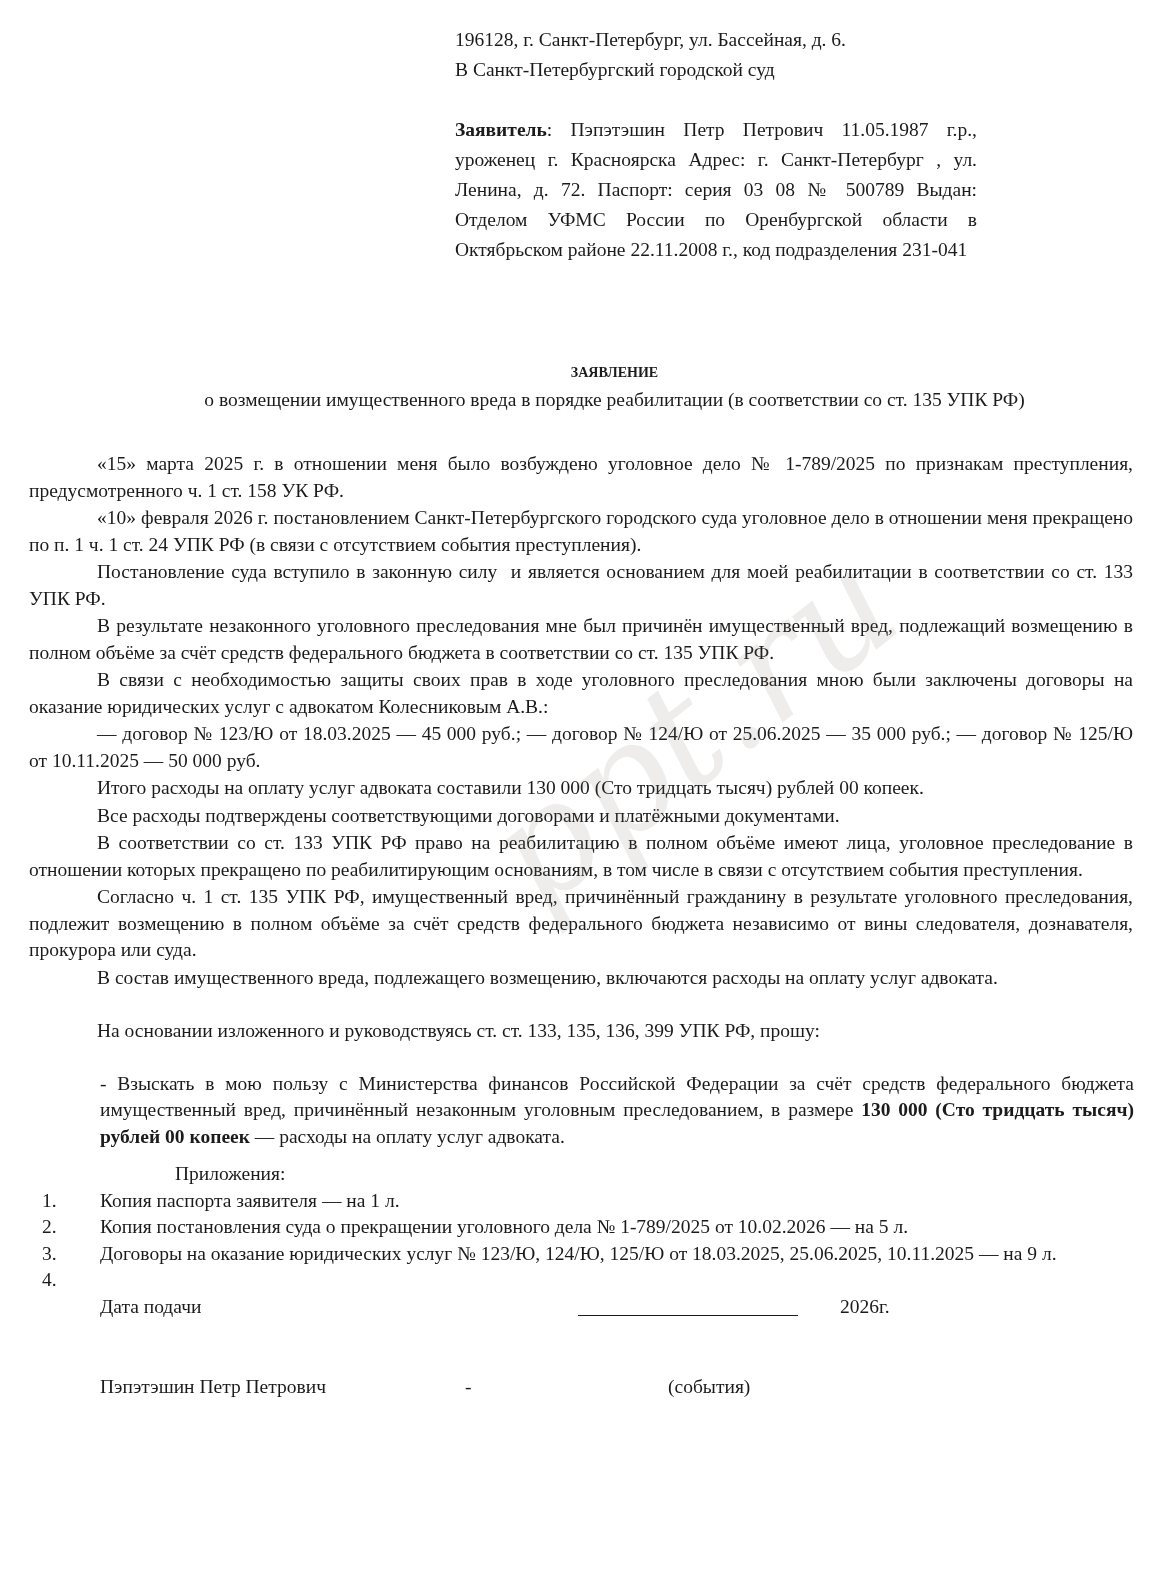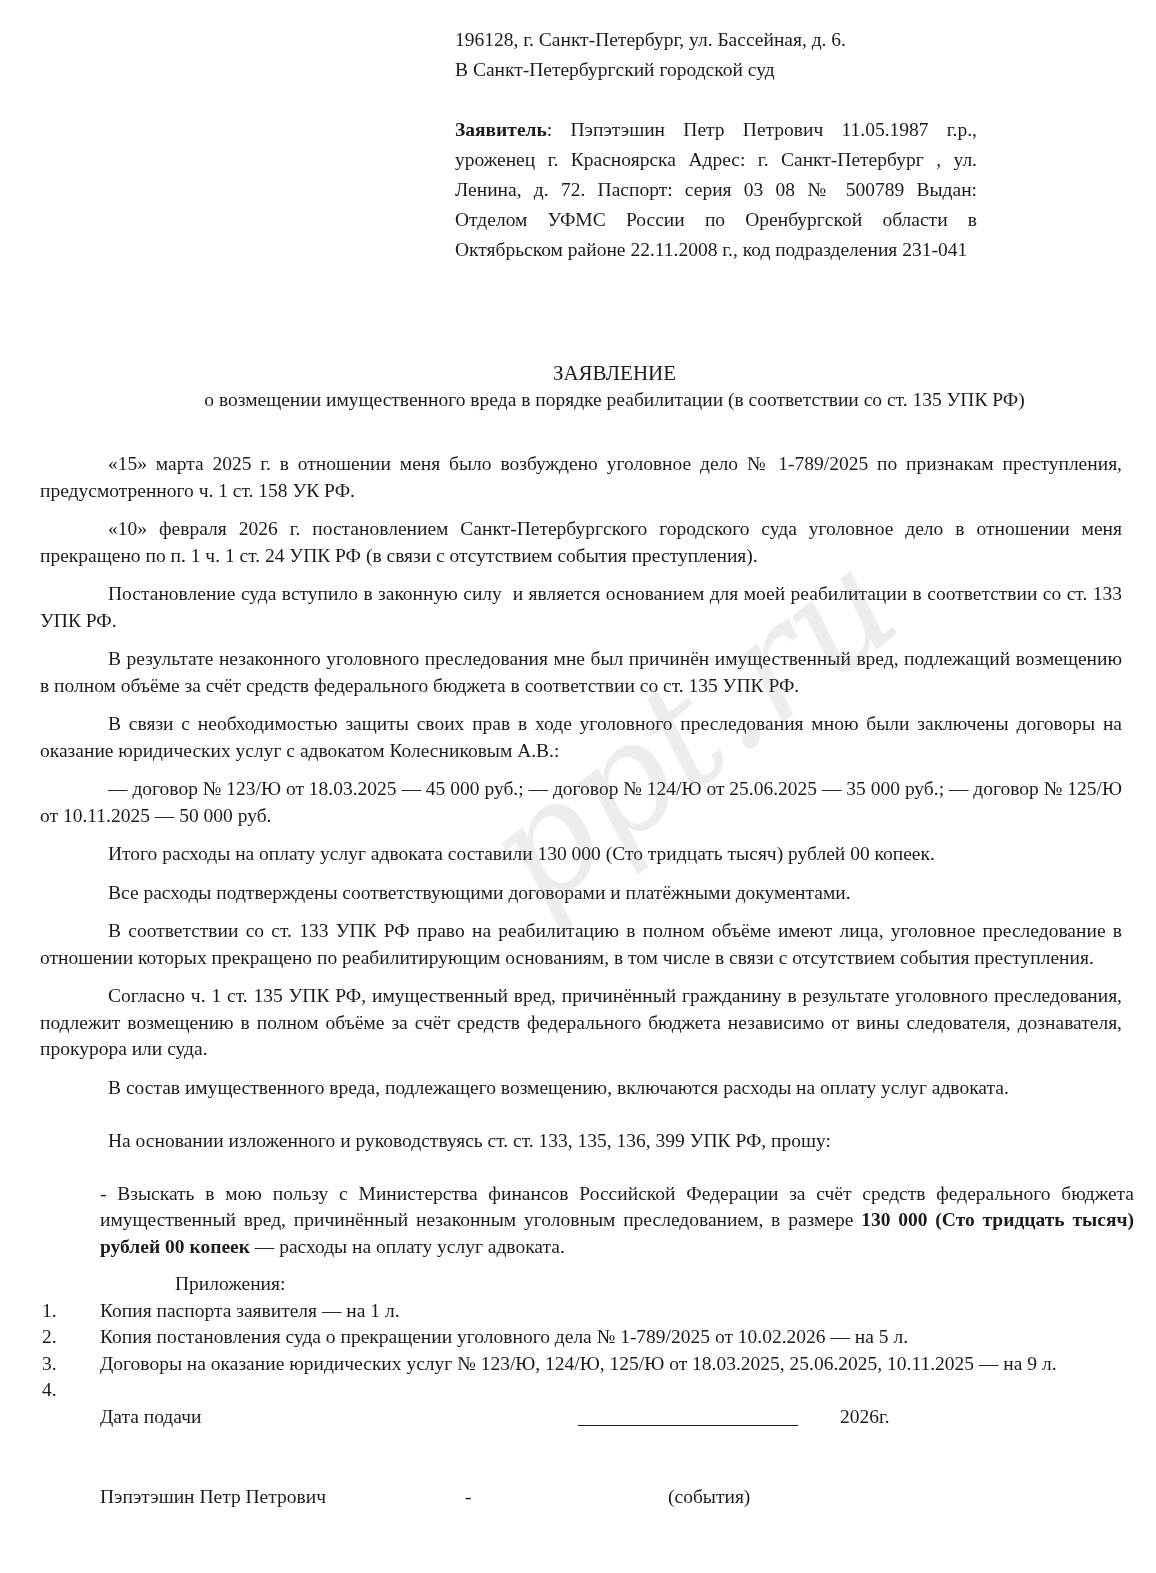--- a/index.html
+++ b/index.html
@@ -26,30 +26,30 @@
   .applicant {
     margin: 30px 0 0 0;
     text-align: justify;
   }
   .applicant b { font-weight: bold; font-family: Liberation Serif, serif; }
 
   
   .title-wrap { margin-left: 67px; text-align: center; }
   .doc-title {
     margin: 95px 0 0 0;
-    font-size: 21px;
-    font-weight: normal;
+    font-size: 14px;
+    font-weight: bold;
     line-height: 26.5px;
   }
   .doc-subtitle { line-height: 26.5px; }
 
   
   .body-text { margin-top: 38px; }
   .body-text p {
-    margin: 12px;
+    margin: 1px;
     text-indent: 68px;
     text-align: justify;
   }
   p.gap-top { margin-top: 26.5px; }
   p.demand {
     margin: 26.5px 0 0 72px;
     text-indent: 0;
     text-align: justify;
   }
   p.demand b { font-weight: bold; }

